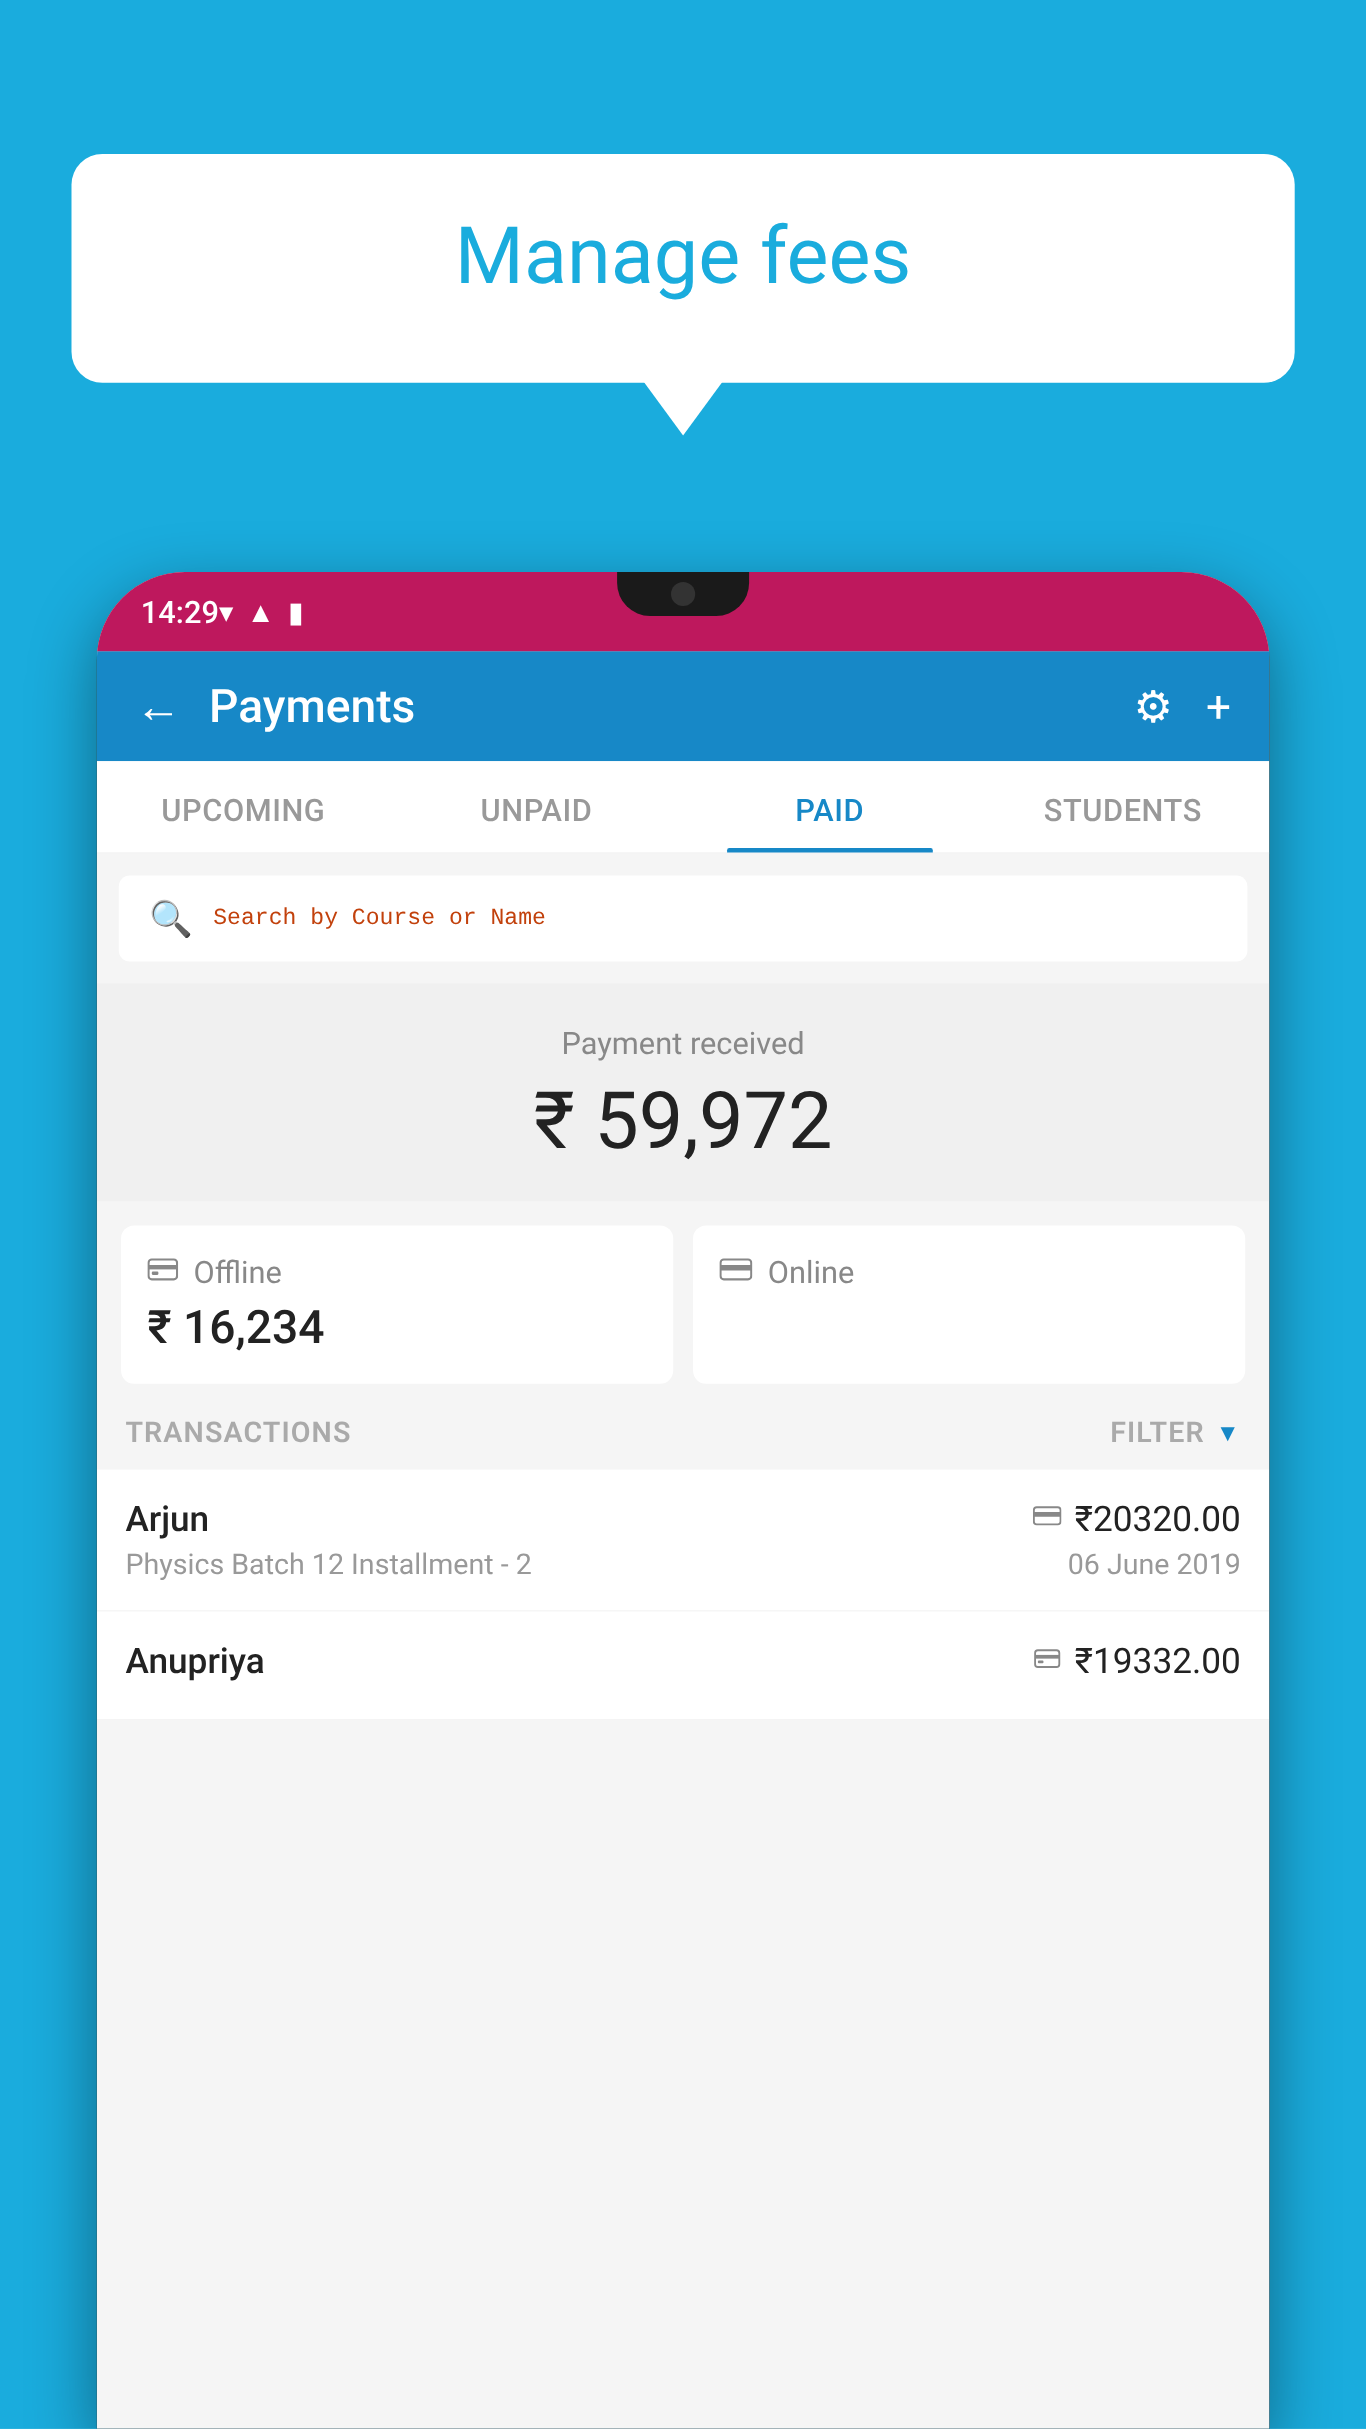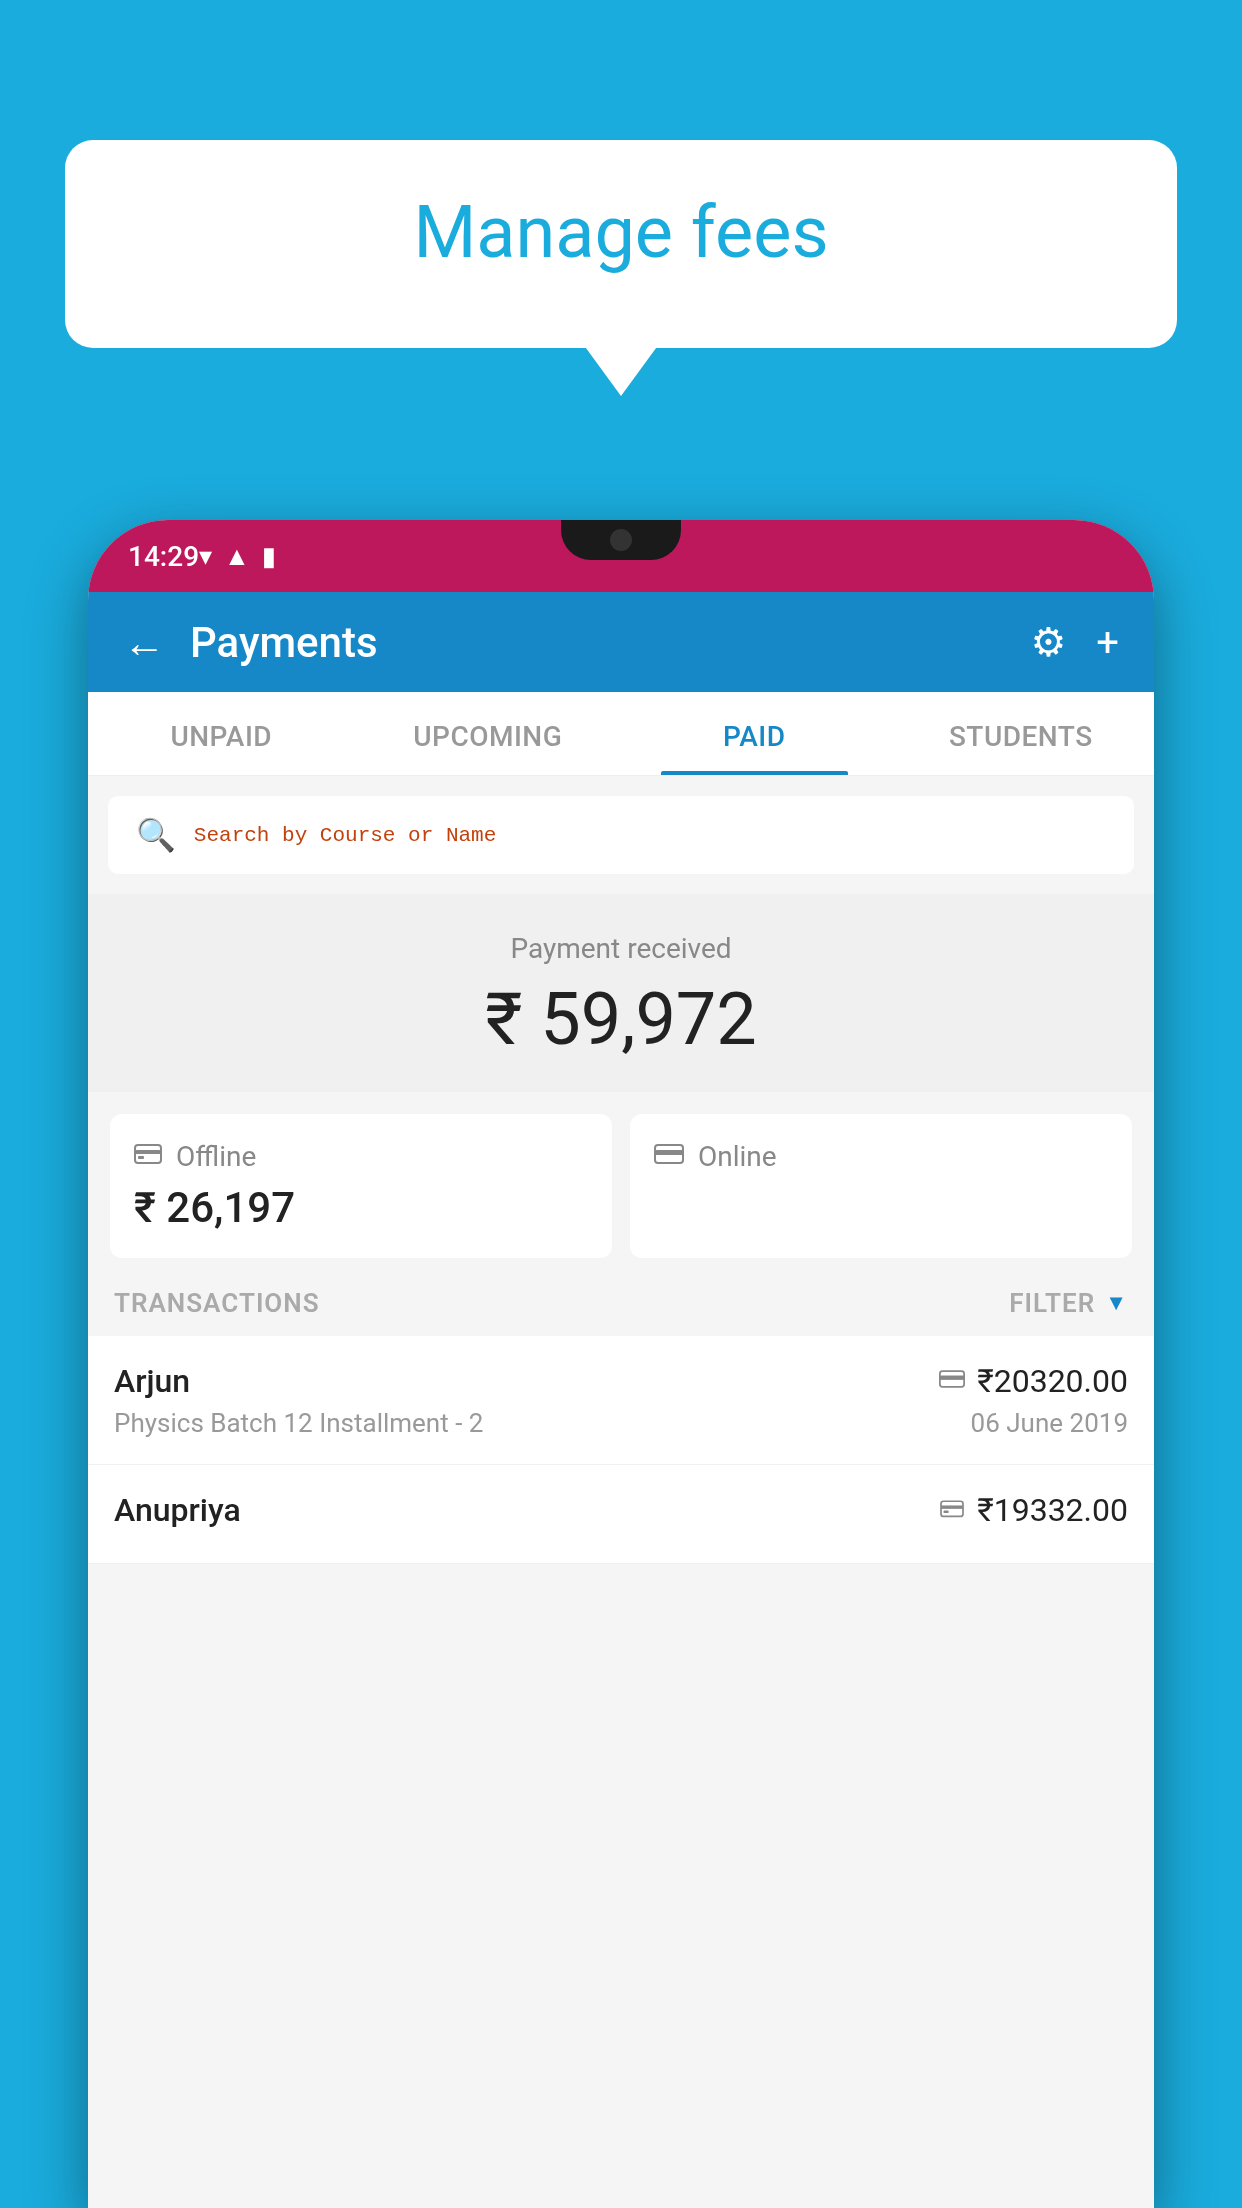--- a/index.html
+++ b/index.html
@@ -356,24 +356,24 @@
         <span class="back-arrow">←</span>
         <span class="header-title">Payments</span>
         <div class="header-icons">
           <span class="header-icon">⚙</span>
           <span class="header-icon">+</span>
         </div>
       </div>
 
       <div class="tabs">
         <div class="tab">
+          <span>UPCOMING</span>
+        </div>
+        <div class="tab">
           <span>UNPAID</span>
-        </div>
-        <div class="tab">
-          <span>UPCOMING</span>
         </div>
         <div class="tab active">
           <span>PAID</span>
         </div>
         <div class="tab">
           <span>STUDENTS</span>
         </div>
       </div>
 
       <div class="content">
@@ -393,21 +393,21 @@
             <div class="card-header">
               <span class="card-icon">
                 <svg width="28" height="26" viewBox="0 0 28 26" fill="none" xmlns="http://www.w3.org/2000/svg">
                   <rect x="1" y="5" width="26" height="18" rx="3" stroke="#888" stroke-width="2" fill="none"></rect>
                   <rect x="1" y="10" width="26" height="4" fill="#888"></rect>
                   <rect x="4" y="16" width="6" height="3" rx="1" fill="#888"></rect>
                 </svg>
               </span>
               <span class="card-type">Offline</span>
             </div>
-            <div class="card-amount">₹ 26,197</div>
+            <div class="card-amount">₹ 16,234</div>
           </div>
           <div class="card">
             <div class="card-header">
               <span class="card-icon">
                 <svg width="30" height="24" viewBox="0 0 30 24" fill="none" xmlns="http://www.w3.org/2000/svg">
                   <rect x="1" y="3" width="28" height="18" rx="3" stroke="#888" stroke-width="2" fill="none"></rect>
                   <rect x="1" y="8" width="28" height="5" fill="#888"></rect>
                 </svg>
               </span>
               <span class="card-type">Online</span>

